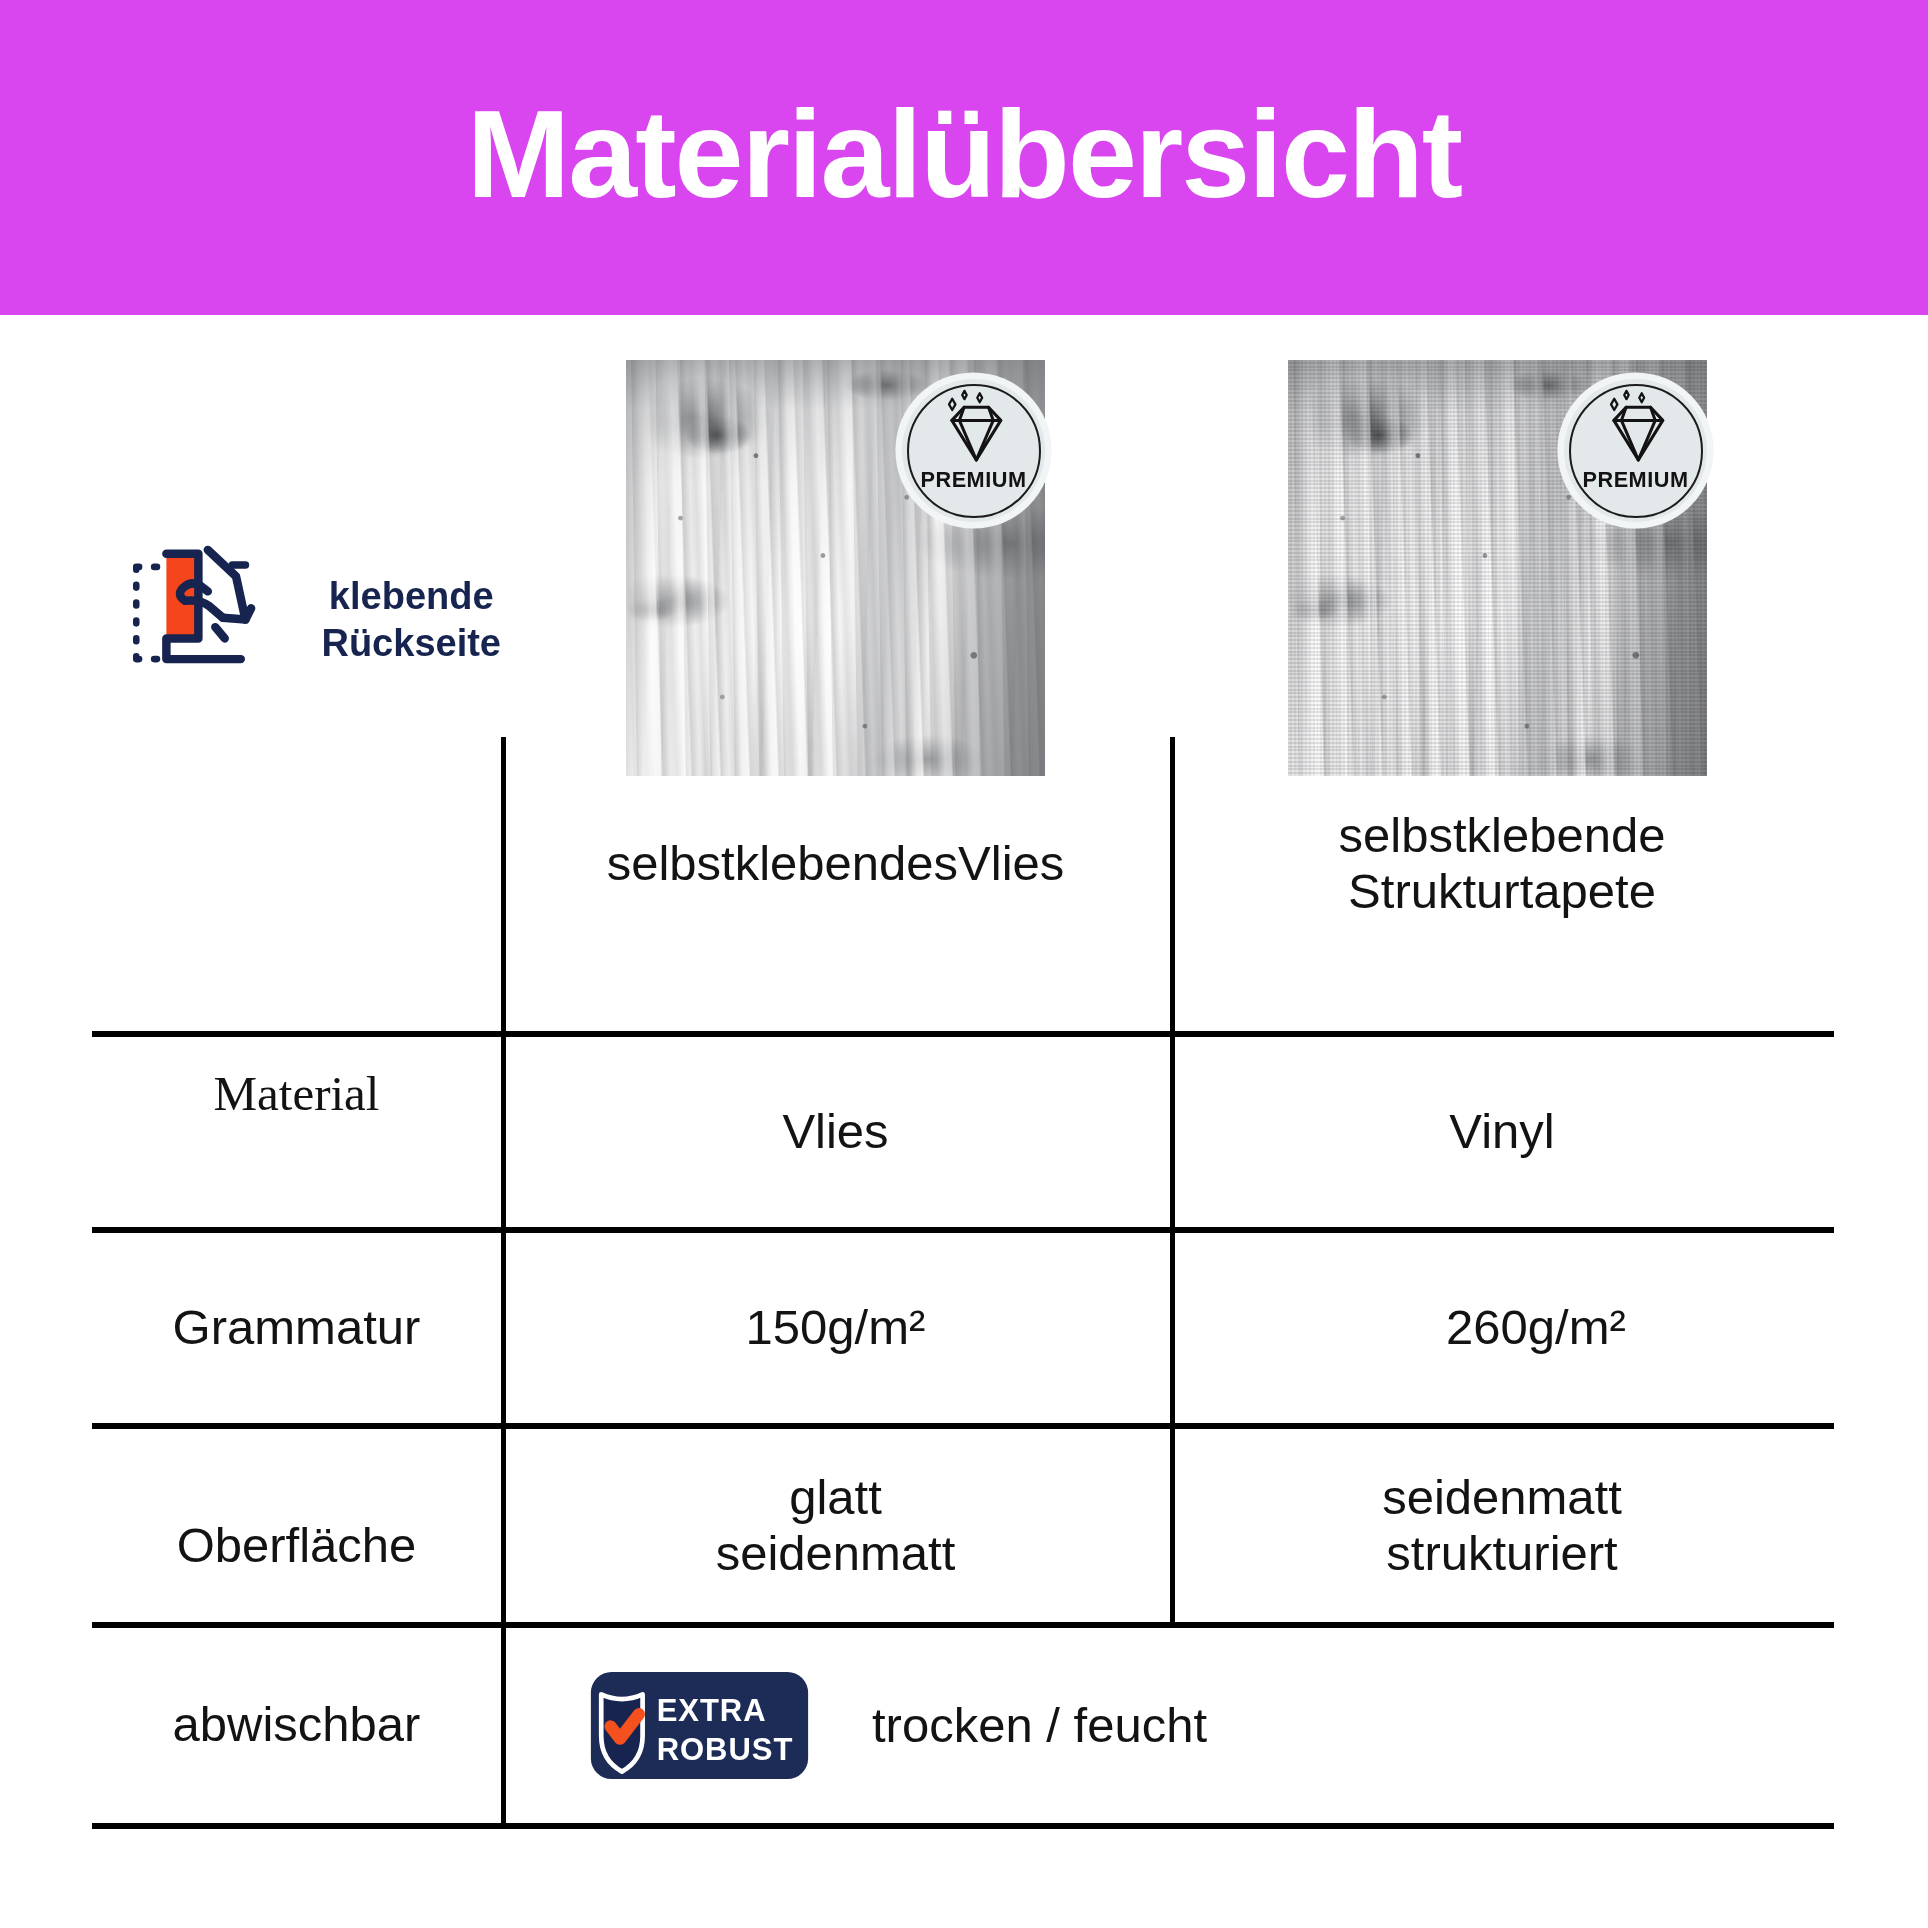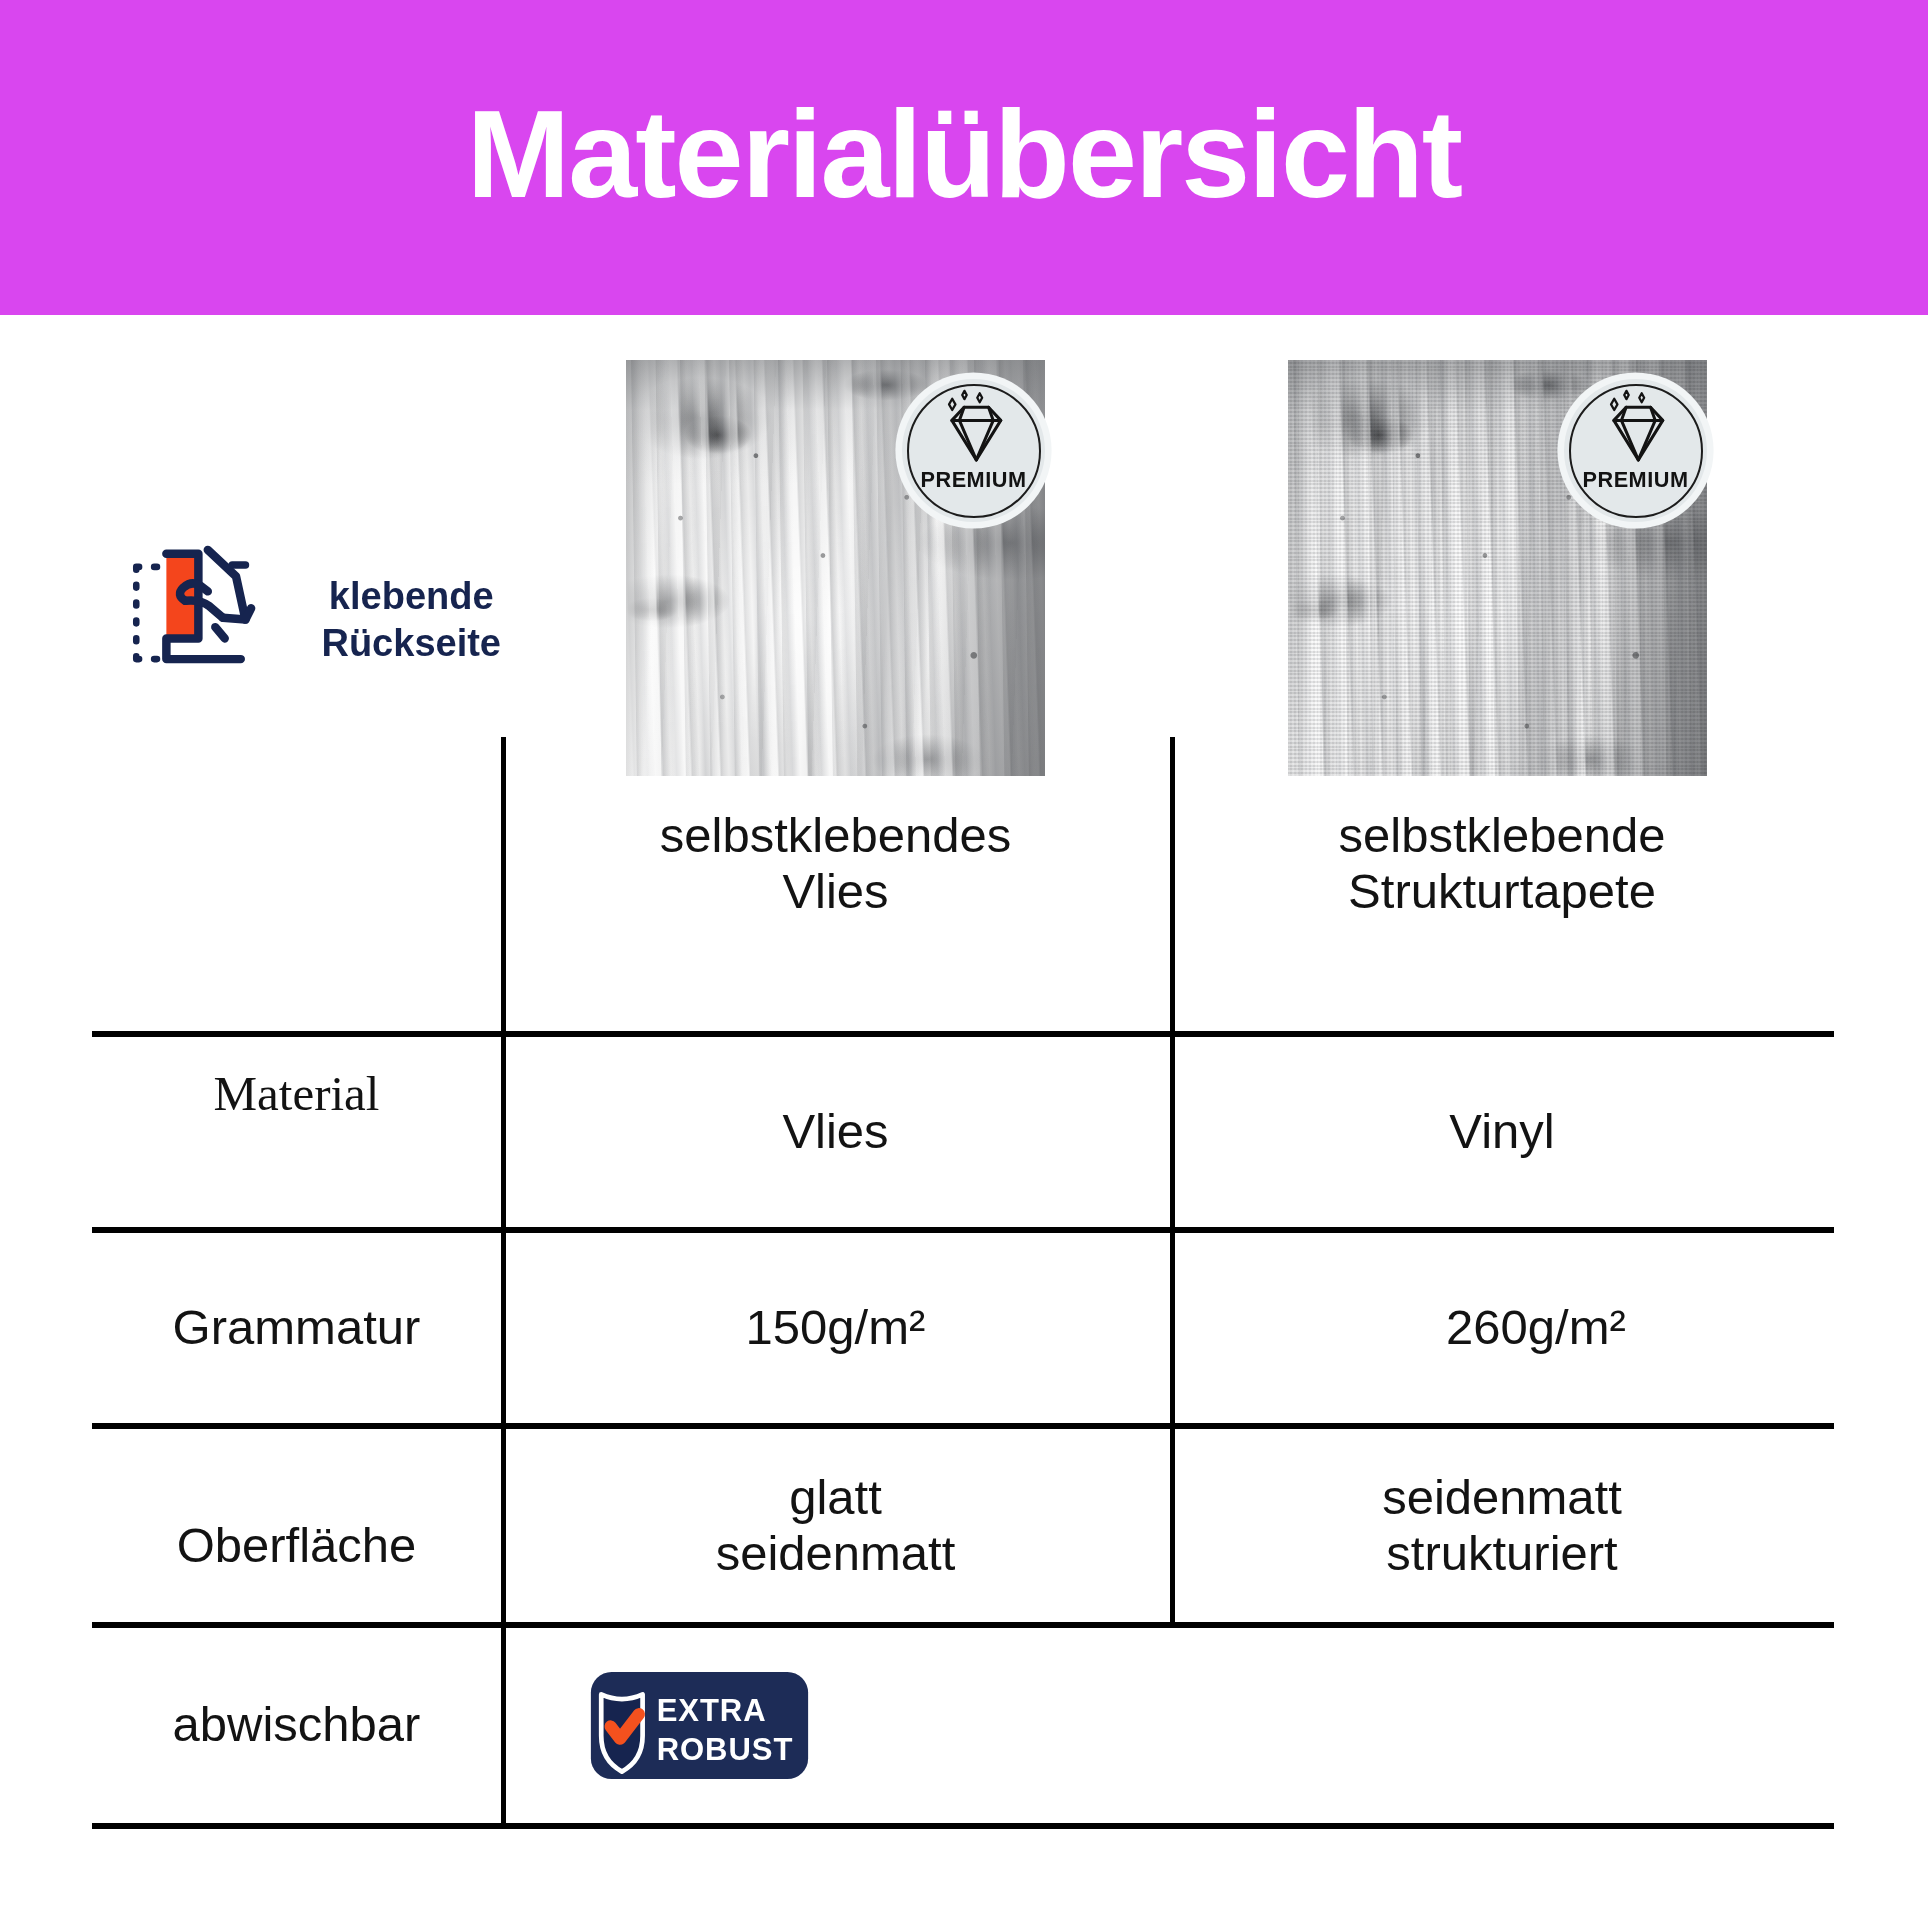--- a/index.html
+++ b/index.html
@@ -257,21 +257,21 @@
       <path d="M126 90 L150 92 L156 80" fill="none" stroke="#16244f" stroke-width="9" stroke-linejoin="round" stroke-linecap="round"></path>
       <path d="M118 100 L128 112" fill="none" stroke="#16244f" stroke-width="9" stroke-linecap="round"></path>
       <path d="M136 34 L150 34" fill="none" stroke="#16244f" stroke-width="8" stroke-linecap="round"></path>
     </svg>
     <div class="adhesive-label">
       <div>klebende</div>
       <div>Rückseite</div>
     </div>
   </div>
 
-  <div class="cell col-a" style="top:-92px;height:254px;flex-direction:column;">
+  <div class="cell col-a" style="top:-92px;height:254px;flex-direction:row;">
     <div>selbstklebendes</div>
     <div>Vlies</div>
   </div>
   <div class="cell col-b" style="top:-92px;height:254px;flex-direction:column;">
     <div>selbstklebende</div>
     <div>Strukturtapete</div>
   </div>
 
   <div class="hrule" style="top:202px;"></div>
 
@@ -298,19 +298,20 @@
 
   <div class="cell col-label" style="top:798px;height:196px;">abwischbar</div>
   <div class="robust-row" style="top:798px;height:196px;">
     <svg class="robust-badge" viewBox="0 0 235 118">
       <rect x="2" y="2" width="231" height="114" rx="22" ry="22" fill="#1d2c57"></rect>
       <path d="M13 26 q22 10 44 0 v44 q0 26 -22 38 q-22 -12 -22 -38 Z" fill="#16244f" stroke="#ffffff" stroke-width="5" stroke-linejoin="round"></path>
       <path d="M23 60 l10 13 l20 -26" fill="none" stroke="#f4511e" stroke-width="13" stroke-linecap="round" stroke-linejoin="round"></path>
       <text x="72" y="54" fill="#ffffff" font-family="Liberation Sans, sans-serif" font-size="33" font-weight="bold" letter-spacing="1">EXTRA</text>
       <text x="72" y="96" fill="#ffffff" font-family="Liberation Sans, sans-serif" font-size="33" font-weight="bold" letter-spacing="1">ROBUST</text>
     </svg>
+    <div class="robust-text">trocken / feucht</div>
   </div>
   <div class="hrule" style="top:994px;"></div>
 
   <div class="vrule" style="left:409px;top:-92px;height:1089px;"></div>
   <div class="vrule" style="left:1078px;top:-92px;height:890px;"></div>
 </div>
 
 
 </body></html>

